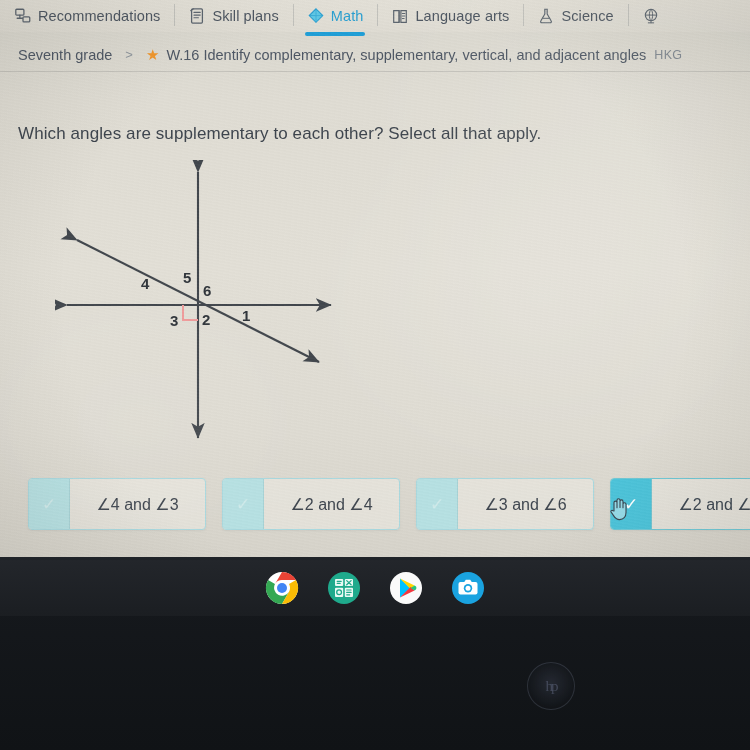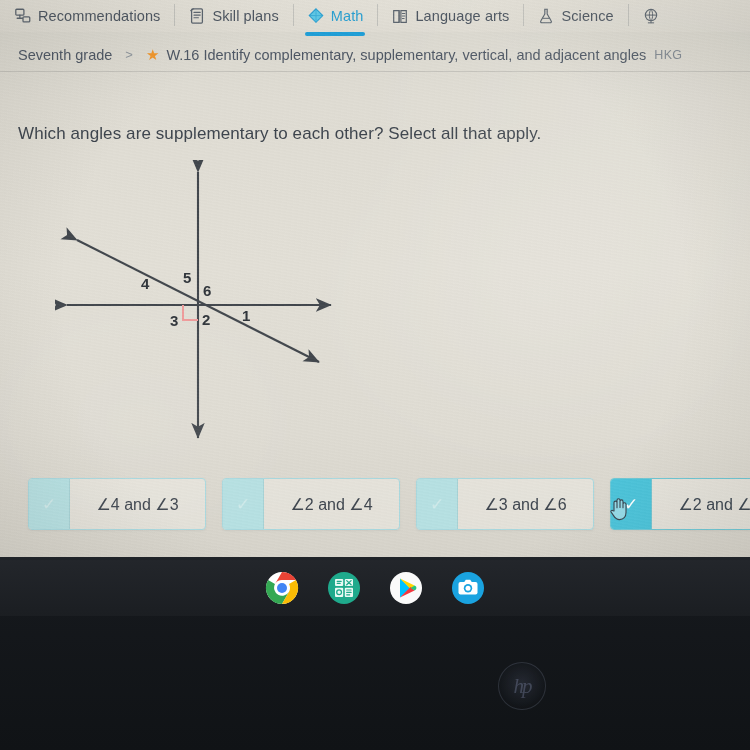--- a/index.html
+++ b/index.html
@@ -227,31 +227,30 @@
 
   
   #bezel {
     position: absolute;
     left: 0; top: 557px;
     width: 750px; height: 193px;
     background: linear-gradient(180deg,#1f2328 0%, #15181c 26%, #101316 100%);
   }
   #hp-logo {
     position: absolute;
-    left: 498px; top: 662px;
+    left: 527px; top: 662px;
     width: 46px; height: 46px;
     border-radius: 50%;
     border: 1px solid rgba(150,158,185,0.20);
     background: radial-gradient(circle at 50% 45%, rgba(120,130,165,0.18), rgba(30,34,42,0.05) 70%);
     display: flex;
     align-items: center;
     justify-content: center;
     color: rgba(150,160,195,0.30);
-    font-style: italic;
-    font-size: 21px;
+    font-size: 15px;
     font-family: "Liberation Serif", serif;
     letter-spacing: -2px;
     z-index: 12;
   }
 
   
   #shelf {
     position: absolute;
     left: 0; top: 560px;
     width: 750px; height: 56px;

